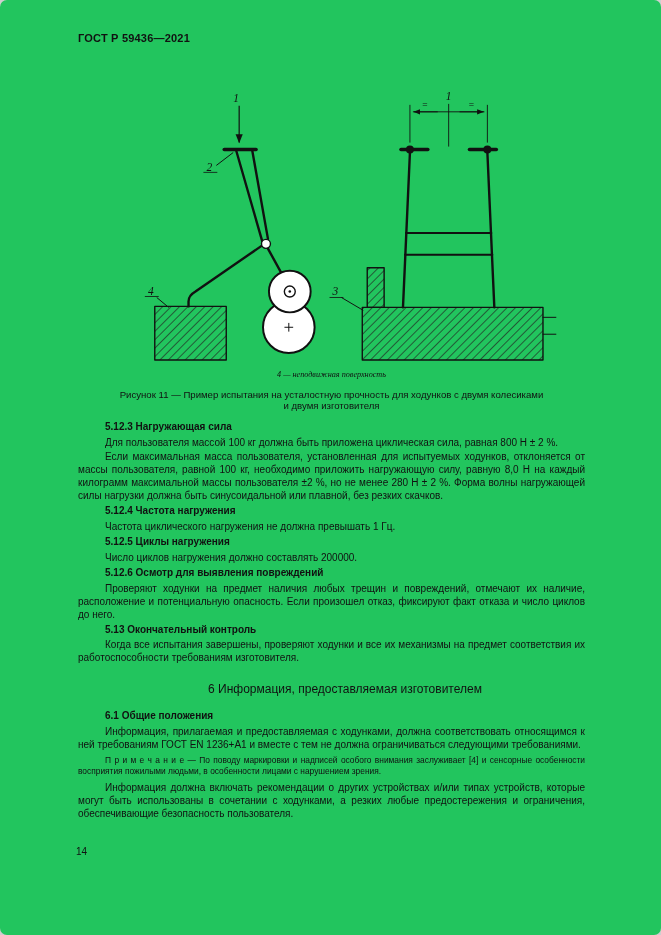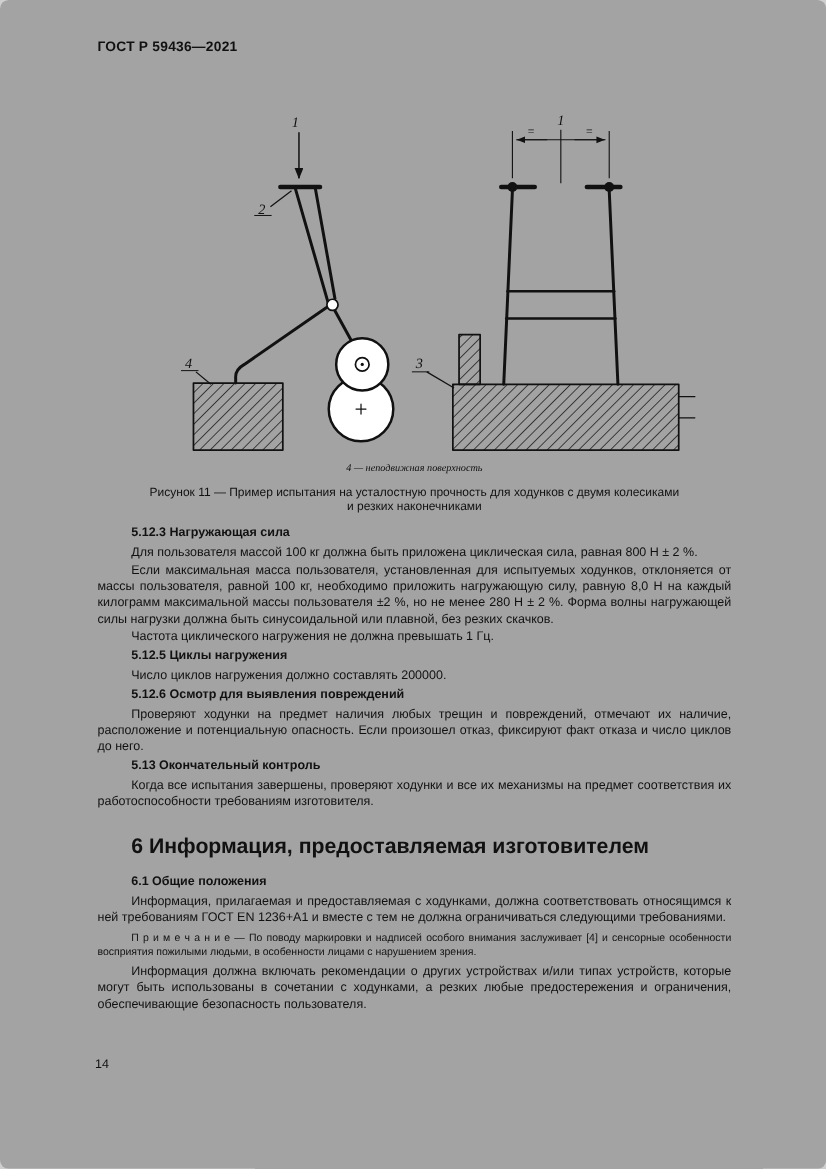--- a/index.html
+++ b/index.html
@@ -1,32 +1,32 @@
 <!DOCTYPE html>
 <html lang="ru"><head>
 <meta charset="utf-8">
 <style>
   html,body{margin:0;padding:0;background:#cfcfcf;}
   body{width:661px;height:935px;font-family:"Liberation Sans",sans-serif;color:#111;}
-  .page{position:relative;width:661px;height:935px;background:#a3a3a3;border-radius:7px;
+  .page{position:relative;width:661px;height:935px;background:#22c55e;border-radius:7px;
         box-sizing:border-box;padding:32px 76px 0 78px;overflow:hidden;}
   .doc-header{font-size:11px;font-weight:bold;letter-spacing:0.2px;}
   .figure-wrap{margin-top:43px;}
   .figure-svg{display:block;}
   svg text{fill:#111;}
   .callout{font-family:"Liberation Serif",serif;font-style:italic;font-size:11.5px;}
   .dimtext{font-family:"Liberation Serif",serif;font-size:9.5px;}
   .legend{margin-top:5px;font-family:"Liberation Serif",serif;font-style:italic;
           font-size:8.2px;line-height:1.28;}
   .legend-l1{text-align:justify;text-align-last:justify;}
   .legend-l2{text-align:center;}
   .caption{margin-top:8px;font-size:9.6px;line-height:1.25;text-align:center;}
   .content{margin-top:9px;}
   .blk-h3{font-size:10px;font-weight:bold;text-indent:27px;margin:3px 0 2px;line-height:1.28;}
-  .blk-h2{font-size:17px;font-weight:bold;text-indent:27px;margin:18px 0 12px;line-height:1.3;}
+  .blk-h2{font-size:12px;font-weight:normal;text-indent:27px;margin:18px 0 12px;line-height:1.3;text-align:center;}
   .blk-p{font-size:10px;text-indent:27px;text-align:justify;margin:0 0 1px;line-height:1.3;}
   .blk-note{font-size:8.4px;text-indent:27px;text-align:justify;margin:4px 0 4px;line-height:1.33;}
   .page-number{position:absolute;left:76px;top:846px;font-size:10px;}
 </style>
 </head>
 <body>
 
 <div class="page">
 
   <div class="doc-header">ГОСТ Р 59436—2021</div>
@@ -109,28 +109,29 @@
         <text class="callout" x="373" y="13" text-anchor="middle">1</text>
       </g>
     </svg>
 
     <div class="legend">
       <div class="legend-l2">4 — неподвижная поверхность</div>
     </div>
 
     <div class="caption">
       <div>Рисунок 11 — Пример испытания на усталостную прочность для ходунков с двумя колесиками</div>
-      <div>и резких наконечниками</div>
+      <div>и двумя изготовителя</div>
     </div>
   </div>
 
   <div class="content">
       <div class="blk-h3">5.12.3 Нагружающая сила</div>
       <div class="blk-p">Для пользователя массой 100 кг должна быть приложена циклическая сила, равная 800 Н ± 2 %.</div>
       <div class="blk-p">Если максимальная масса пользователя, установленная для испытуемых ходунков, отклоняется от массы пользователя, равной 100 кг, необходимо приложить нагружающую силу, равную 8,0 Н на каждый килограмм максимальной массы пользователя ±2 %, но не менее 280 Н ± 2 %. Форма волны нагружающей силы нагрузки должна быть синусоидальной или плавной, без резких скачков.</div>
+      <div class="blk-h3">5.12.4 Частота нагружения</div>
       <div class="blk-p">Частота циклического нагружения не должна превышать 1 Гц.</div>
       <div class="blk-h3">5.12.5 Циклы нагружения</div>
       <div class="blk-p">Число циклов нагружения должно составлять 200000.</div>
       <div class="blk-h3">5.12.6 Осмотр для выявления повреждений</div>
       <div class="blk-p">Проверяют ходунки на предмет наличия любых трещин и повреждений, отмечают их наличие, расположение и потенциальную опасность. Если произошел отказ, фиксируют факт отказа и число циклов до него.</div>
       <div class="blk-h3">5.13 Окончательный контроль</div>
       <div class="blk-p">Когда все испытания завершены, проверяют ходунки и все их механизмы на предмет соответствия их работоспособности требованиям изготовителя.</div>
       <div class="blk-h2">6  Информация, предоставляемая изготовителем</div>
       <div class="blk-h3">6.1 Общие положения</div>
       <div class="blk-p">Информация, прилагаемая и предоставляемая с ходунками, должна соответствовать относящимся к ней требованиям ГОСТ EN 1236+A1 и вместе с тем не должна ограничиваться следующими требованиями.</div>

